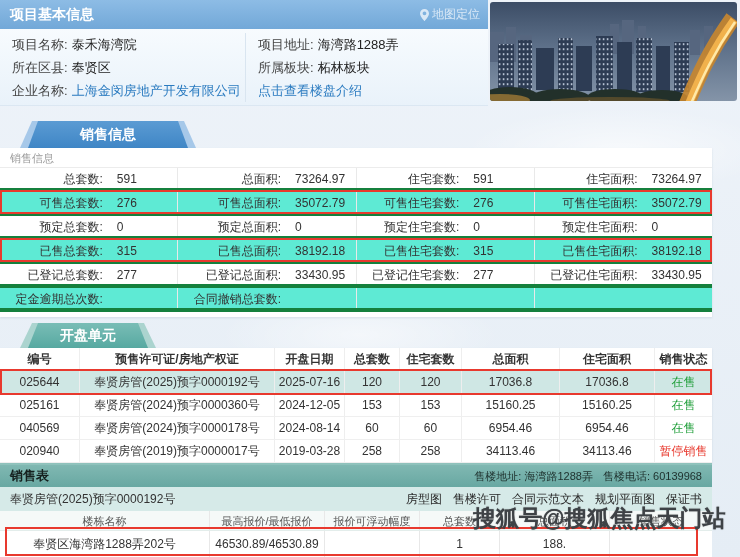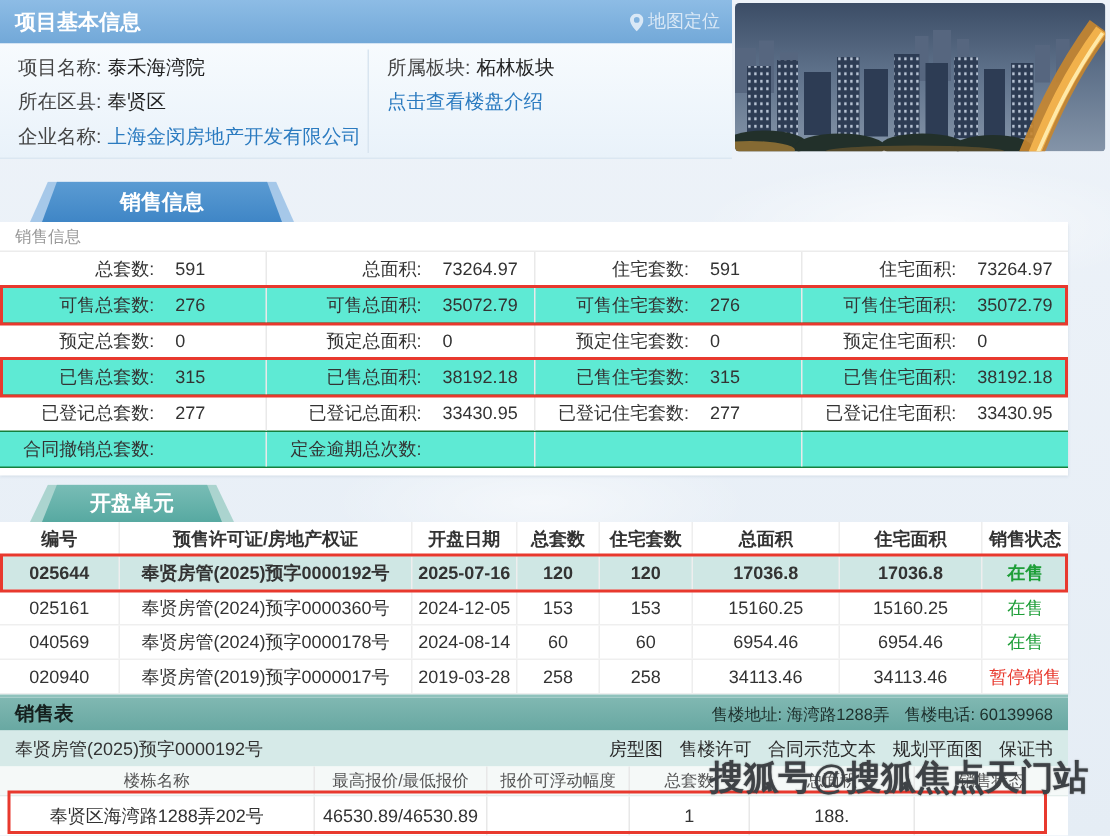--- a/index.html
+++ b/index.html
@@ -46,36 +46,36 @@
     background:linear-gradient(180deg,#5b9bd3,#3f86c6);}
   .tab-bg2{left:20px;top:323px;width:136px;height:25px;background:#abd4cf;}
   .tab2{left:28px;top:323px;width:120px;height:25px;line-height:25px;
     background:linear-gradient(180deg,#79bdb6,#57a9a1);}
   
   .si-panel{position:absolute;left:0;top:148px;width:712px;height:169px;background:#fff;
     box-shadow:0 1px 2px rgba(80,110,140,.15);}
   .si-subheader{height:20px;line-height:20px;font-size:11px;color:#999;padding-left:10px;
     border-bottom:1px solid #ececec;}
   .si-row{position:relative;display:flex;height:24px;line-height:23px;font-size:12px;color:#333;
-    border-bottom:1px solid #15803d;}
+    border-bottom:4px solid #15803d;}
   .si-row.alt{background:#5eead4;}
   .si-row.hl::after{content:'';position:absolute;left:0;right:0;top:-2px;bottom:-2px;
     border:2px solid var(--highlight-red);pointer-events:none;z-index:3;}
   .si-cell{flex:1;display:flex;border-right:1px solid #e9e9e9;overflow:hidden;}
   .si-cell:last-child{border-right:none;}
   .si-label{width:58%;text-align:right;}
   .si-value{flex:1;padding-left:14px;}
   
   .ou-panel{position:absolute;left:0;top:348px;width:712px;height:115px;background:#fff;
     box-shadow:0 1px 2px rgba(80,110,140,.15);}
   .ou-header{display:flex;height:23px;line-height:23px;font-size:12px;font-weight:bold;color:#333;
     border-bottom:1px solid #e0e0e0;text-align:center;}
   .ou-row{position:relative;display:flex;height:23px;line-height:22px;font-size:12px;color:#333;
     border-bottom:1px solid #efefef;text-align:center;cursor:pointer;}
-  .ou-row.sel{background:var(--row-teal);font-weight:bold;}
+  .ou-row.sel{background:var(--row-teal);}
   .ou-row.hl::after{content:'';position:absolute;left:0;right:0;top:-2px;bottom:-2px;
     border:2px solid var(--highlight-red);pointer-events:none;z-index:3;}
   .ou-cell{border-right:1px solid #eee;overflow:hidden;white-space:nowrap;}
   .ou-cell:last-child{border-right:none;}
   .c0{width:80px;} .c1{width:195px;} .c2{width:70px;} .c3{width:55px;}
   .c4{width:62px;} .c5{width:98px;} .c6{width:95px;} .c7{flex:1;}
   .status-onsale{color:var(--status-onsale);}
   .status-paused{color:var(--status-paused);}
   
   .st-section{position:absolute;left:0;top:463px;width:712px;height:94px;background:#fff;}
@@ -120,20 +120,23 @@
       <span class="pb-label">项目名称:</span><span class="pb-value">泰禾海湾院</span>
     </div>
     <div class="pb-row">
       <span class="pb-label">所在区县:</span><span class="pb-value">奉贤区</span>
     </div>
     <div class="pb-row">
       <span class="pb-label">企业名称:</span><a class="pb-link">上海金闵房地产开发有限公司</a>
     </div>
   </div>
   <div class="pb-col pb-right">
+    <div class="pb-row">
+      <span class="pb-label">项目地址:</span><span class="pb-value">海湾路1288弄</span>
+    </div>
     <div class="pb-row">
       <span class="pb-label">所属板块:</span><span class="pb-value">柘林板块</span>
     </div>
     <div class="pb-row">
       <a class="pb-link" style="margin-left:0;">点击查看楼盘介绍</a>
     </div>
   </div>
 </div>
 <div class="city-photo">
   <svg viewBox="0 0 247 99" preserveAspectRatio="none">
@@ -282,25 +285,25 @@
           <span class="si-label">已登记住宅套数:</span>
           <span class="si-value">277</span>
         </div>
         <div class="si-cell">
           <span class="si-label">已登记住宅面积:</span>
           <span class="si-value">33430.95</span>
         </div>
       </div>
       <div class="si-row alt">
         <div class="si-cell">
+          <span class="si-label">定金逾期总次数:</span>
+          <span class="si-value"></span>
+        </div>
+        <div class="si-cell">
           <span class="si-label">合同撤销总套数:</span>
-          <span class="si-value"></span>
-        </div>
-        <div class="si-cell">
-          <span class="si-label">定金逾期总次数:</span>
           <span class="si-value"></span>
         </div>
         <div class="si-cell">
           <span class="si-label"></span>
           <span class="si-value"></span>
         </div>
         <div class="si-cell">
           <span class="si-label"></span>
           <span class="si-value"></span>
         </div>

